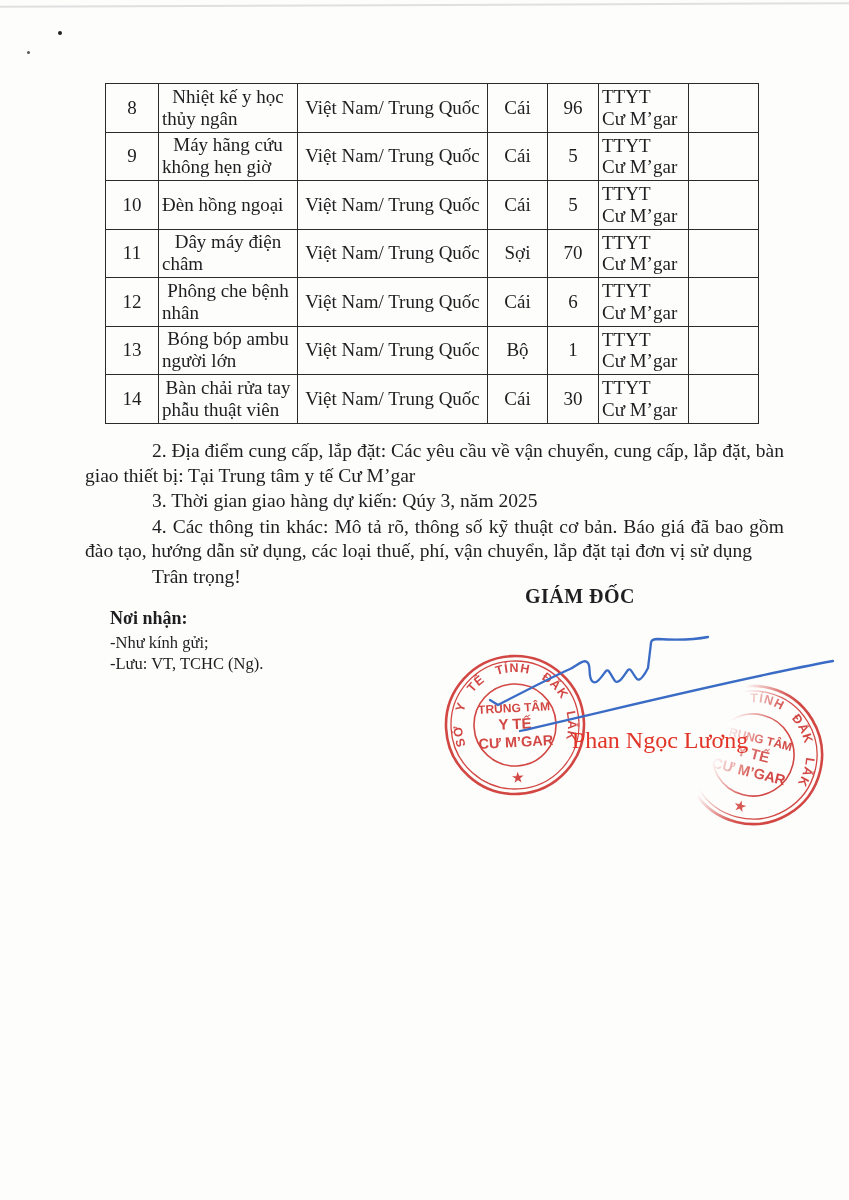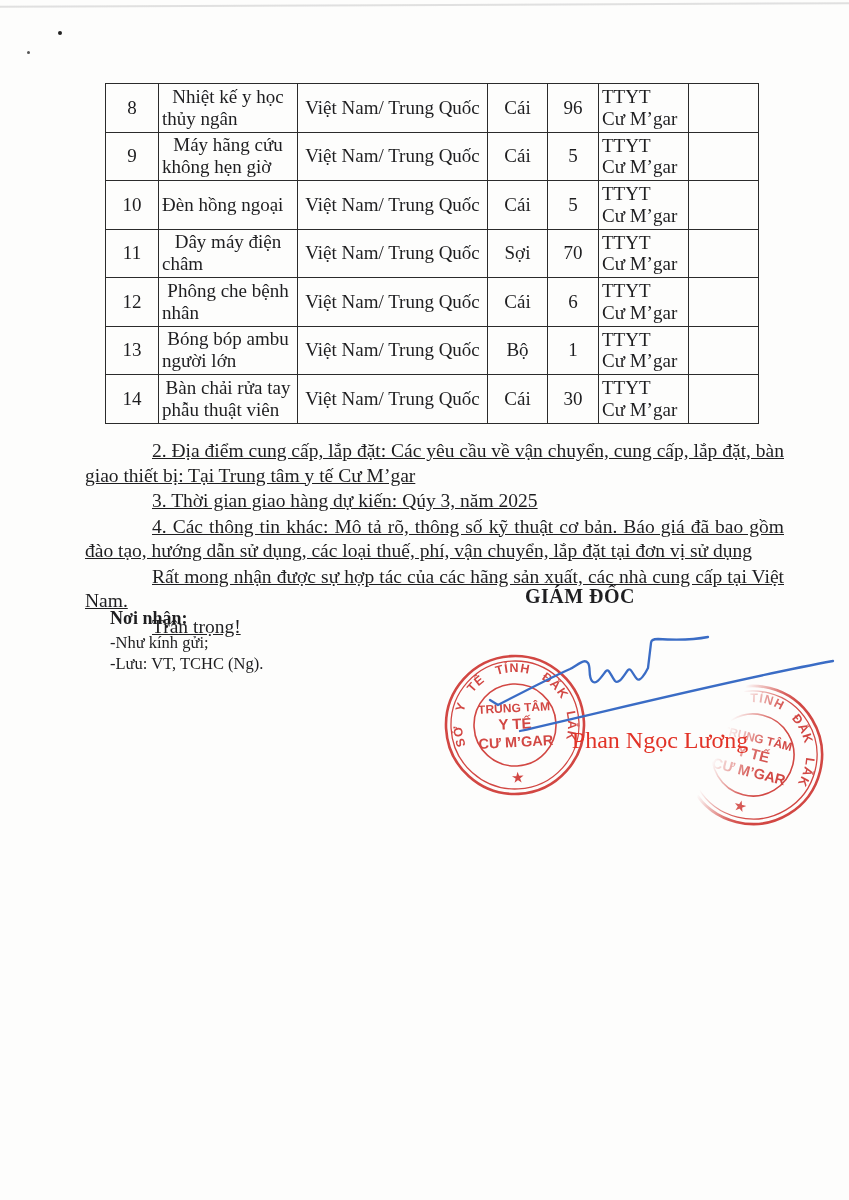--- a/index.html
+++ b/index.html
@@ -31,21 +31,21 @@
     overflow:hidden;
   }
   td.c-name{text-align:justify;text-align-last:left;padding:1px 7px;}
   td.c-dest div{text-align:left;line-height:1.12;}
 
   
   .bodytext{
     position:absolute;left:85px;top:439px;width:707px;
     font-size:19.5px;line-height:24.5px;text-align:justify;
   }
-  .bodytext p{margin:0 8px 1px 0;text-indent:67px;text-decoration:underline;}
+  .bodytext p{margin:0 8px 1px 0;text-indent:67px;}
 
   
   .recipients{position:absolute;left:110px;top:608px;font-size:16.5px;line-height:21px;}
   .recipients .rtitle{font-size:18px;font-weight:bold;margin-bottom:3px;}
   .signer-title{position:absolute;left:450px;top:585px;width:260px;text-align:center;font-size:20px;font-weight:bold;letter-spacing:.5px;}
   .signer-name{position:absolute;left:555px;top:727px;width:210px;text-align:center;font-size:24px;font-weight:normal;color:var(--name-red,#e23327);}
 
   
   .stamp{position:absolute;width:150px;height:150px;opacity:.93;}
   .stamp1{left:440px;top:650px;transform:rotate(-3deg);}
@@ -164,21 +164,20 @@
           </td>
           <td class="c-note"></td>
         </tr>
       </tbody>
   </table>
 
   <div class="bodytext">
     <p>2. Địa điểm cung cấp, lắp đặt: Các yêu cầu về vận chuyển, cung cấp, lắp đặt, bàn giao thiết bị: Tại Trung tâm y tế Cư M’gar</p>
     <p>3. Thời gian giao hàng dự kiến: Qúy 3, năm 2025</p>
     <p>4. Các thông tin khác: Mô tả rõ, thông số kỹ thuật cơ bản. Báo giá đã bao gồm đào tạo, hướng dẫn sử dụng, các loại thuế, phí, vận chuyển, lắp đặt tại đơn vị sử dụng</p>
-    <p>Rất mong nhận được sự hợp tác của các hãng sản xuất, các nhà cung cấp tại Việt Nam.</p>
     <p>Trân trọng!</p>
   </div>
 
   <div class="recipients">
     <div class="rtitle">Nơi nhận:</div>
     <div>-Như kính gửi;</div>
     <div>-Lưu: VT, TCHC (Ng).</div>
   </div>
 
   <div class="signer-title">GIÁM ĐỐC</div>

